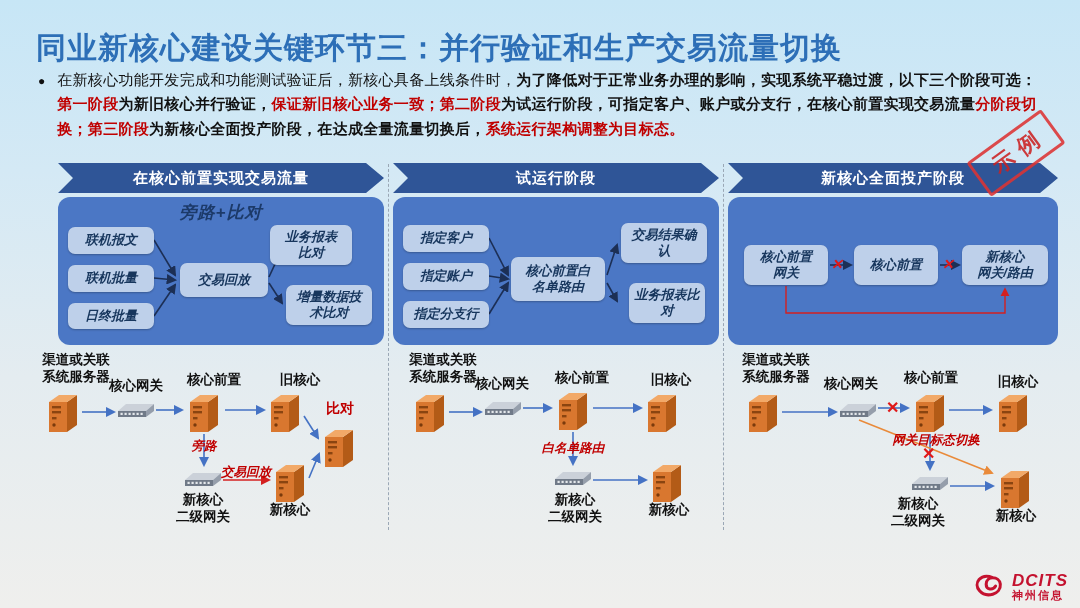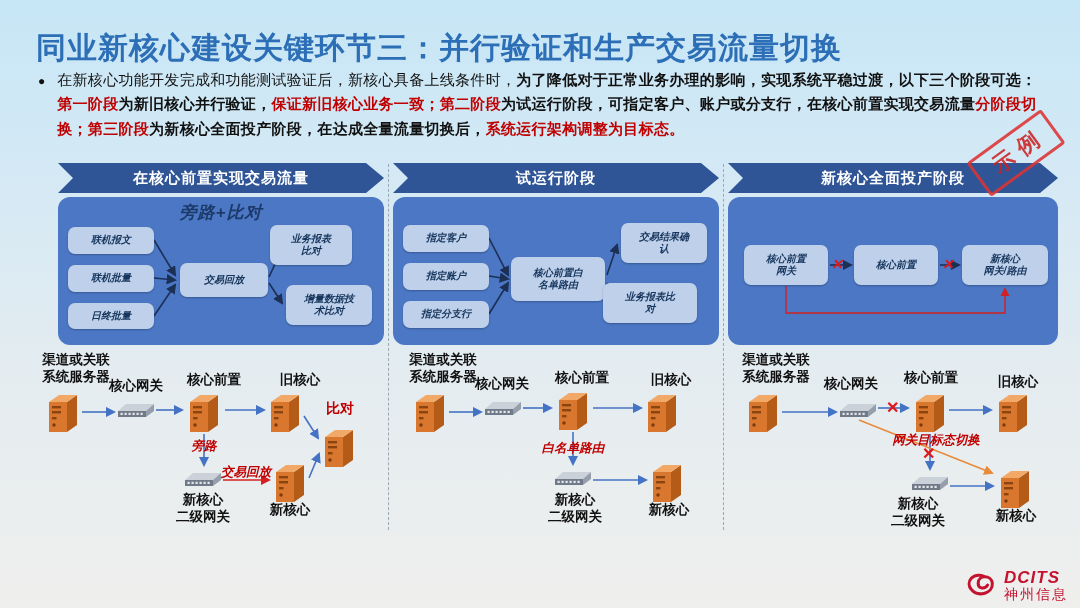--- a/index.html
+++ b/index.html
@@ -39,21 +39,21 @@
   }
   .p1 { left:58px;  width:326px; }
   .p2 { left:393px; width:326px; }
   .p3 { left:728px; width:330px; }
   .panel-title {
     position:absolute; top:4px; left:0; right:0; text-align:center;
     color:#1c3a69; font-size:17px; font-weight:700; letter-spacing:1px;
   }
   .pbox {
     position:absolute; background:#bed0ea; border-radius:7px; color:#17365d;
-    font-size:10px; font-weight:600; display:flex; flex-direction:column;
+    font-size:13px; font-weight:600; display:flex; flex-direction:column;
     align-items:center; justify-content:center; line-height:1.25; text-align:center;
     box-shadow:0 1px 2px rgba(0,0,0,.25);
   }
   .psvg { position:absolute; left:0; top:0; pointer-events:none; }
   .divider { position:absolute; top:164px; height:366px; width:0;
     border-left:1px dashed #9aa7b5; }
   .d1 { left:388px; } .d2 { left:723px; }
   .flow { position:absolute; top:350px; height:182px; }
   .f1 { left:30px;  width:360px; }
   .f2 { left:395px; width:325px; }
@@ -70,21 +70,21 @@
   .fsvg { position:absolute; left:0; top:0; pointer-events:none; }
   .note {
     position:absolute; left:55px; top:534px; width:968px; height:28px;
     border:2px solid #cc2b2b; border-radius:9px; background:rgba(255,255,255,.92);
     color:#c00000; font-size:15px; font-weight:bold; letter-spacing:1px;
     display:flex; align-items:center; justify-content:center;
   }
   .logo { position:absolute; right:12px; bottom:6px; display:flex; align-items:center; gap:6px; }
   .logo-texts { display:flex; flex-direction:column; line-height:1.05; }
   .logo-name { color:#c4122f; font-size:17px; font-weight:bold; font-style:italic; letter-spacing:1px; }
-  .logo-co { color:#c4122f; font-size:14px; font-weight:normal; letter-spacing:2px; }
+  .logo-co { color:#c4122f; font-size:11px; font-weight:bold; letter-spacing:2px; }
 </style>
 </head>
 <body>
 
 <svg width="0" height="0" style="position:absolute" aria-hidden="true">
   <defs>
     <marker id="ah-navy" viewBox="0 0 10 10" refX="8" refY="5" markerWidth="6.5" markerHeight="6.5" orient="auto">
         <path d="M0,0 L10,5 L0,10 z" fill="#1c2f55"></path>
       </marker>
     <marker id="ah-blue" viewBox="0 0 10 10" refX="8" refY="5" markerWidth="6.5" markerHeight="6.5" orient="auto">
@@ -178,21 +178,21 @@
     <div class="pbox" style="left:10px;top:66px;width:86px;height:27px">指定账户</div>
     <div class="pbox" style="left:10px;top:104px;width:86px;height:27px">指定分支行</div>
     <div class="pbox" style="left:118px;top:60px;width:94px;height:44px">
       <div>核心前置白</div>
       <div>名单路由</div>
     </div>
     <div class="pbox" style="left:228px;top:26px;width:86px;height:40px">
       <div>交易结果确</div>
       <div>认</div>
     </div>
-    <div class="pbox" style="left:210px;top:86px;width:94px;height:40px">
+    <div class="pbox" style="left:236px;top:86px;width:76px;height:40px">
       <div>业务报表比</div>
       <div>对</div>
     </div>
   </div>
 
   <div class="panel p3">
     <svg class="psvg" width="330" height="148">
       <g stroke="#1c2f55" stroke-width="1.6" fill="none">
         <line x1="102" y1="68" x2="123" y2="68" marker-end="url(#ah-navy)"></line>
         <line x1="212" y1="68" x2="231" y2="68" marker-end="url(#ah-navy)"></line>

